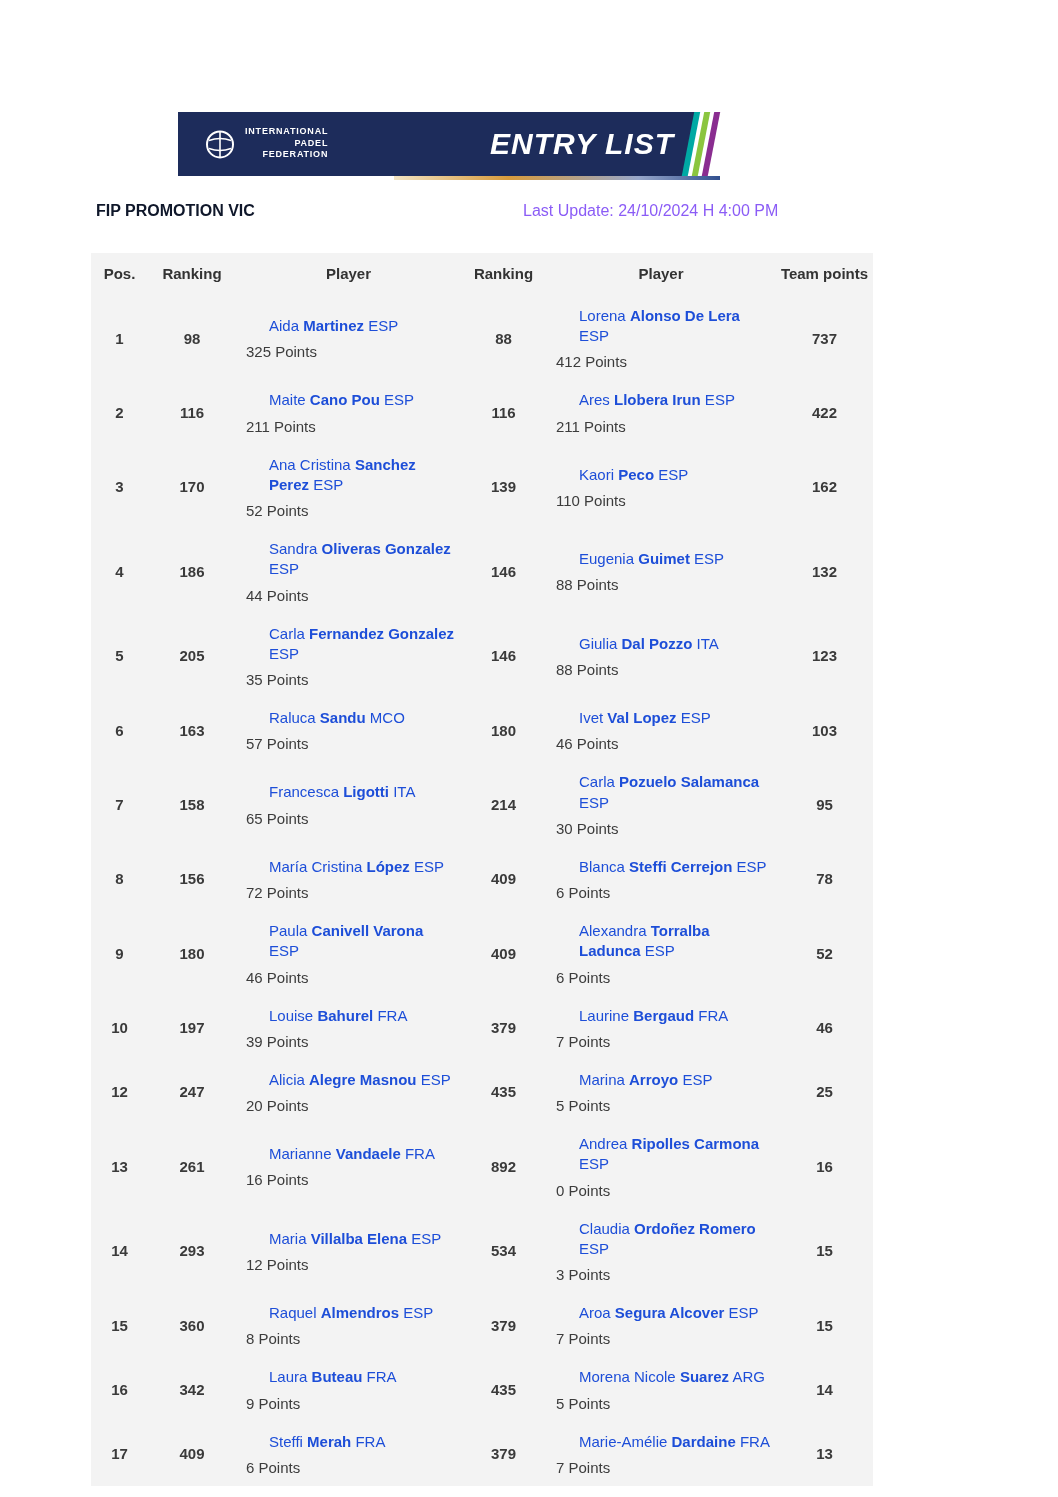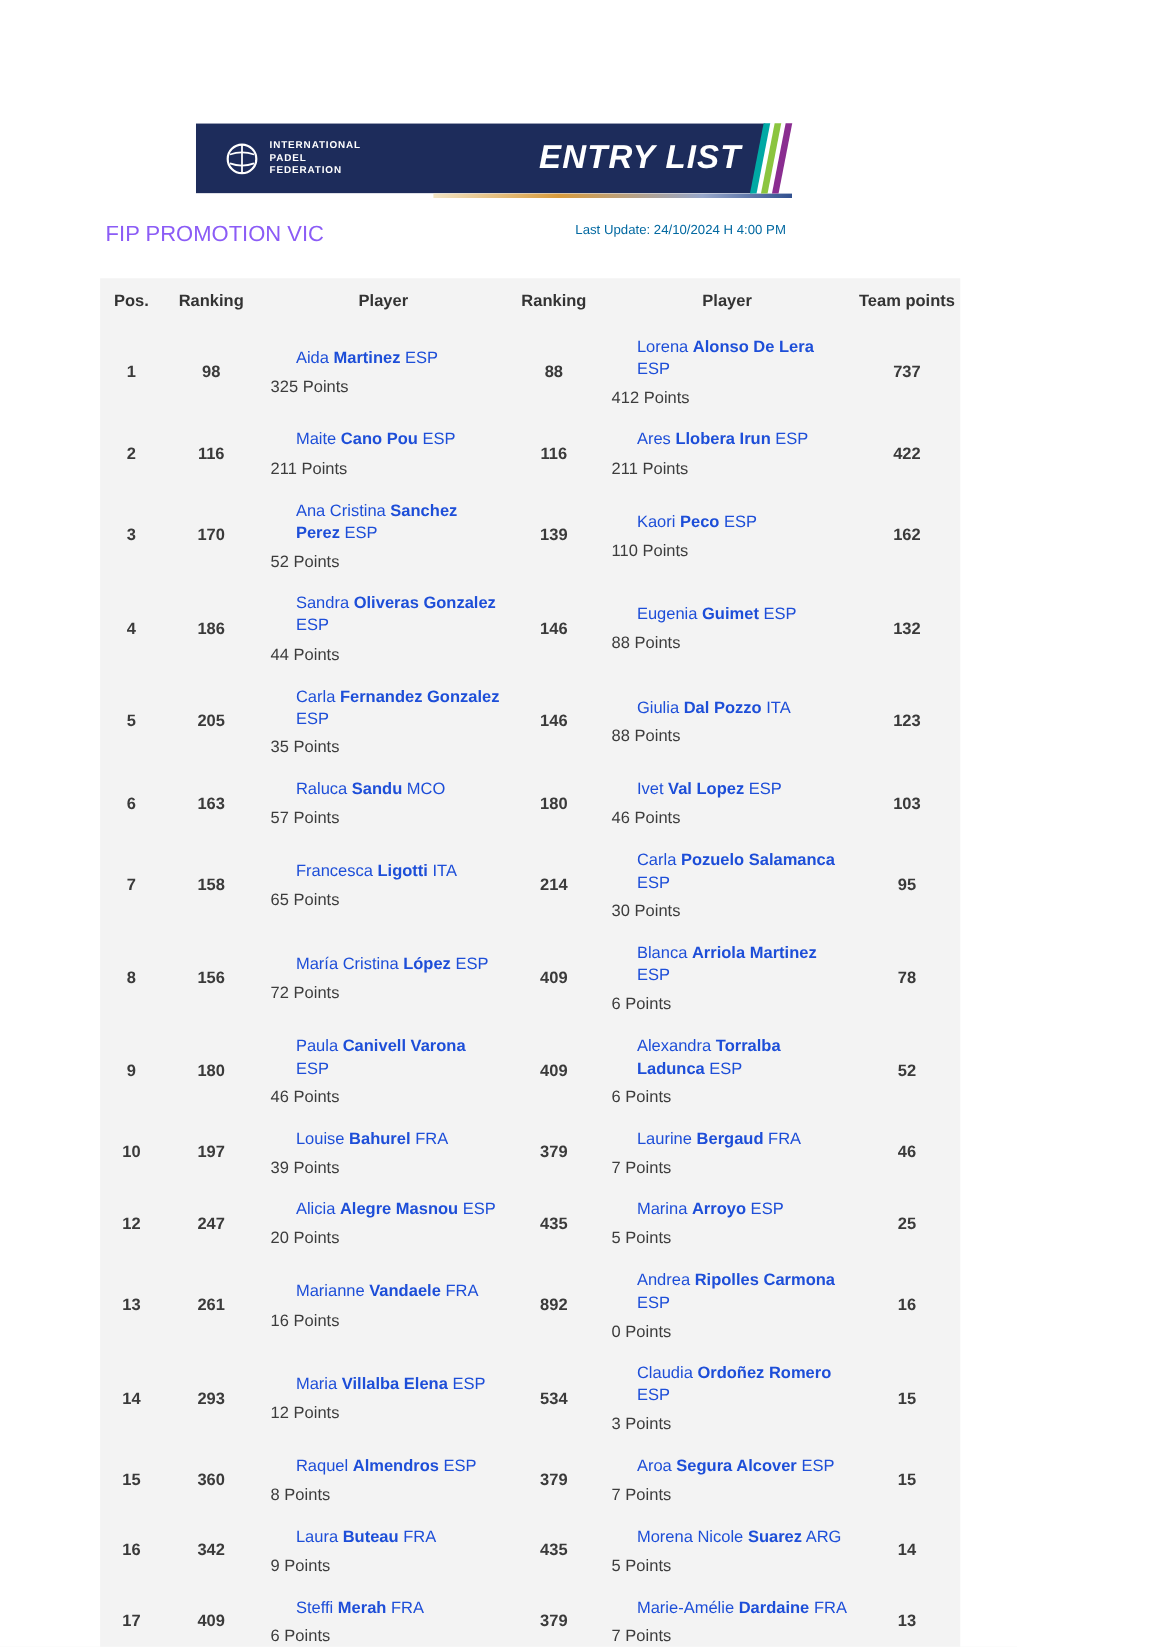--- a/index.html
+++ b/index.html
@@ -6,21 +6,21 @@
   body {
     width: 1058px; height: 1497px;
     background: #ffffff;
     font-family: "Liberation Sans", sans-serif;
     color: #3c3c3c;
     position: relative;
     overflow: hidden;
   }
 
   
-  .banner-wrap { position: absolute; left: 178px; top: 112px; width: 542px; height: 68px; }
+  .banner-wrap { position: absolute; left: 178px; top: 112px; width: 542px; height: 68px; text-align: right; }
   .banner { position: relative; width: 100%; height: 64px; background: #ffffff; }
   .banner-navy {
     position: absolute; inset: 0;
     clip-path: polygon(0 0, calc(100% - 24px) 0, calc(100% - 36px) 100%, 0 100%);
   }
   .logo-block {
     position: absolute; left: 26px; top: 50%; transform: translateY(-50%);
     display: flex; align-items: center; gap: 9px; z-index: 2;
   }
   .logo-text { color: #ffffff; font-size: 9px; font-weight: bold; letter-spacing: 0.8px; line-height: 1.3; }
@@ -32,22 +32,22 @@
   .stripe { position: absolute; top: 0; height: 64px; width: 6px; transform: skewX(-11deg); z-index: 3; }
   .stripe-1 { right: 26px; }
   .stripe-2 { right: 16px; }
   .stripe-3 { right: 6px; }
   .banner-underline {
     position: absolute; right: 0; bottom: 0; width: 326px; height: 4px;
     background: linear-gradient(90deg, #f2e4c4 0%, #d89b3c 35%, #97a7ca 75%, #31508f 100%);
   }
 
   
-  .doc-title { position: absolute; left: 96px; top: 202px; font-size: 20px; font-weight: normal; color: #8b5cf6; }
-  .last-update { position: absolute; left: 523px; top: 202px; font-size: 12px; color: #0369a1; }
+  .doc-title { position: absolute; left: 96px; top: 202px; font-size: 16px; font-weight: bold; color: #0f172a; }
+  .last-update { position: absolute; left: 523px; top: 202px; font-size: 16px; color: #8b5cf6; }
 
   
   table.entry-table {
     position: absolute; left: 91px; top: 253px; width: 782px;
     border-collapse: collapse; table-layout: fixed;
     background: #f3f3f3; font-size: 15px;
   }
   .entry-table th {
     font-weight: bold; color: #333333; padding: 12px 4px;
     text-align: center; vertical-align: middle; line-height: 1.25;
@@ -213,21 +213,21 @@
       </tr>
       <tr>
         <td class="num">8</td>
         <td class="num">156</td>
         <td class="player">
           <div class="pname"><span>María Cristina </span><b>López</b><span> ESP</span></div>
           <div class="ppoints">72 Points</div>
         </td>
         <td class="num">409</td>
         <td class="player">
-          <div class="pname"><span>Blanca </span><b>Arriola Martinez</b><span> ESP</span></div>
+          <div class="pname"><span>Blanca </span><b>Steffi Cerrejon</b><span> ESP</span></div>
           <div class="ppoints">6 Points</div>
         </td>
         <td class="num">78</td>
       </tr>
       <tr>
         <td class="num">9</td>
         <td class="num">180</td>
         <td class="player">
           <div class="pname"><span>Paula </span><b>Canivell Varona</b><span> ESP</span></div>
           <div class="ppoints">46 Points</div>

